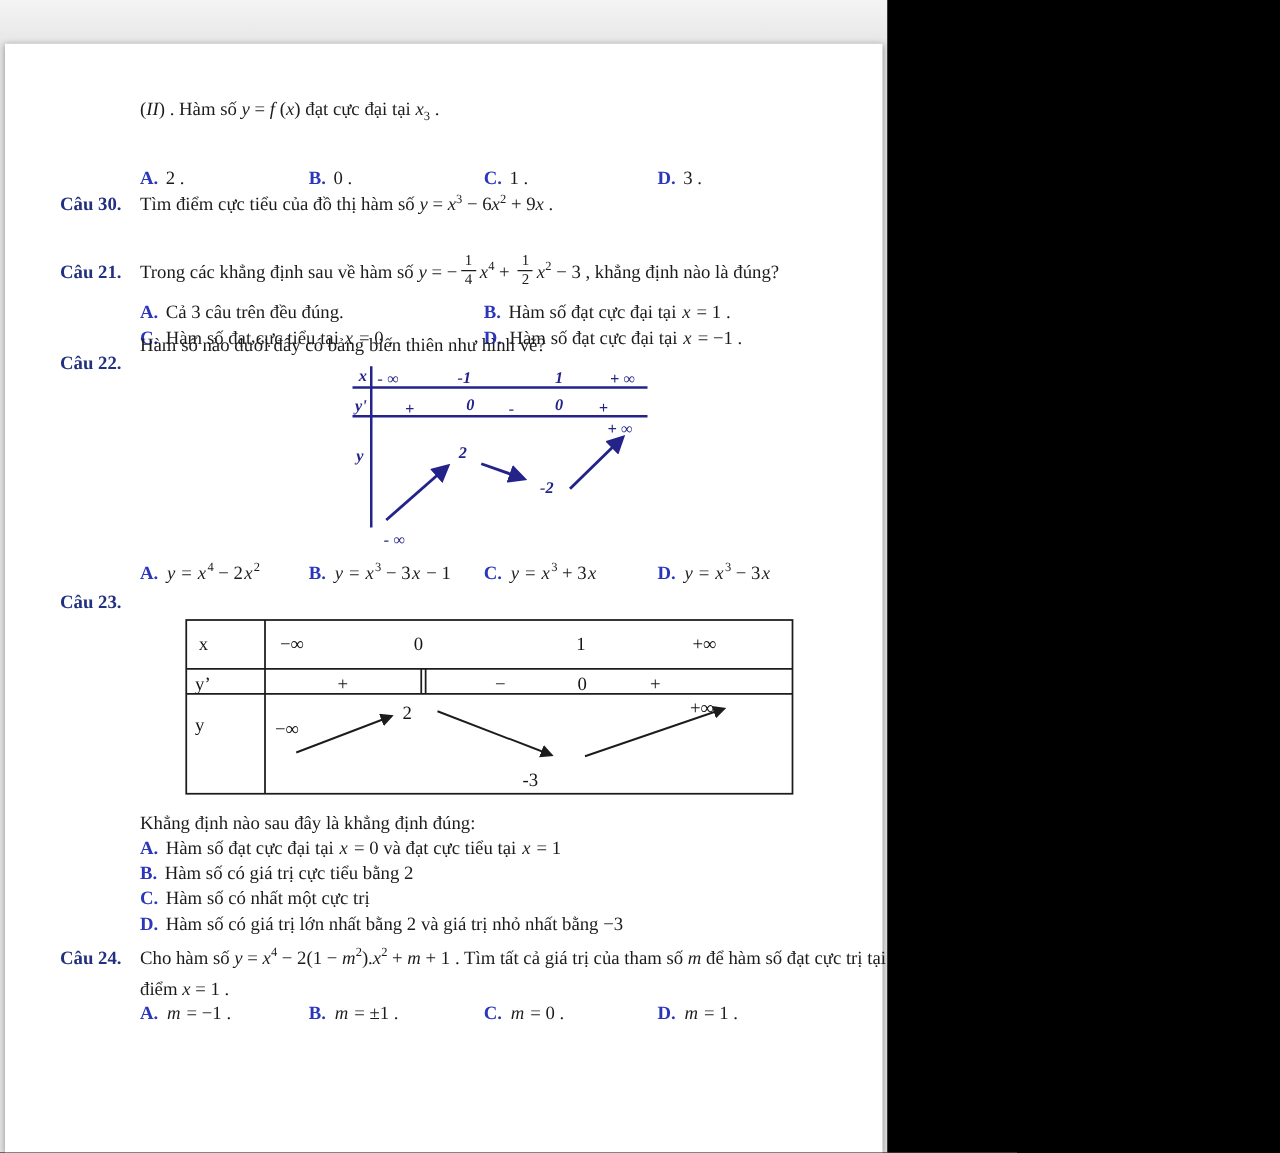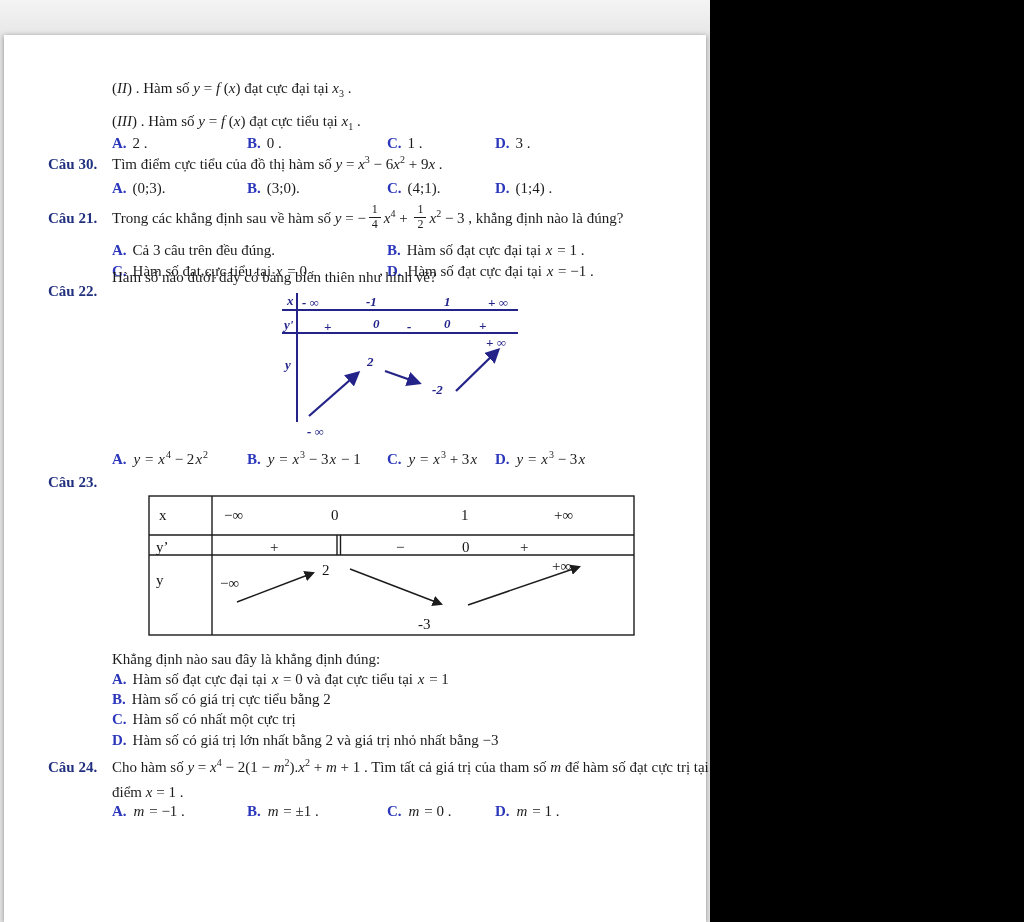--- a/index.html
+++ b/index.html
@@ -9,21 +9,21 @@
           background:linear-gradient(#f4f4f4,#e9e9e9 30px,#e4e4e4 35px);}
   .paper{position:absolute;left:4px;top:35px;width:702px;height:887px;
          background:#fff;box-shadow:0 1px 5px rgba(0,0,0,.38);}
   .black-panel{position:absolute;left:710px;top:0;width:314px;height:922px;background:#000;}
   .content{position:absolute;left:0;top:0;width:710px;height:922px;
            font-size:15px;color:#1c1c1c;}
   .line{position:absolute;white-space:nowrap;line-height:20px;}
   .qlabel{font-weight:bold;color:#22317f;}
   .optrow{position:absolute;left:0;top:0;width:710px;height:20px;}
   .opt{position:absolute;white-space:nowrap;line-height:20px;}
-  .c1{left:112px}.c2{left:247px}.c3{left:387px}.c4{left:495px}
+  .c1{left:112px}.c2{left:247px}.c3{left:387px}.c4{left:526px}
   .ol{font-weight:bold;color:#2b36bb;margin-right:6px;}
   .ot i{margin:0 1px;}
   sup{font-size:10px;line-height:0;}
   sub{font-size:10px;line-height:0;}
   .tall{line-height:36px;}
   .frac{display:inline-block;vertical-align:middle;text-align:center;
         font-size:12px;line-height:1.15;margin:0 3px;position:relative;top:-2px;}
   .frac span{display:block;padding:0 3px;}
   .frac span:first-child{border-bottom:1px solid #1c1c1c;}
   svg.vt{position:absolute;}
@@ -38,36 +38,29 @@
 </head>
 <body>
 
 <div class="stage">
   <div class="viewer">
     <div class="paper"></div>
 
     <div class="content">
 
       <div class="line" style="left:112px;top:78px">(<i>II</i>) . Hàm số <i>y</i> = <i>f</i> (<i>x</i>) đạt cực đại tại <i>x</i><sub>3</sub> .</div>
-      <div class="line" style="left:112px;top:111px">(<i>III</i>) . Hàm số <i>y</i> = <i>f</i> (<i>x</i>) đạt cực tiểu tại <i>x</i><sub>1</sub> .</div>
       <div class="optrow" style="top:133px">
         <span class="opt c1"><b class="ol">A.</b><span class="ot">2 .</span></span>
         <span class="opt c2"><b class="ol">B.</b><span class="ot">0 .</span></span>
         <span class="opt c3"><b class="ol">C.</b><span class="ot">1 .</span></span>
         <span class="opt c4"><b class="ol">D.</b><span class="ot">3 .</span></span>
       </div>
 
       <div class="line qlabel" style="left:48px;top:154px">Câu 30.</div>
       <div class="line" style="left:112px;top:154px">Tìm điểm cực tiểu của đồ thị hàm số <i>y</i> = <i>x</i><sup>3</sup> − 6<i>x</i><sup>2</sup> + 9<i>x</i> .</div>
-      <div class="optrow" style="top:178px">
-        <span class="opt c1"><b class="ol">A.</b><span class="ot">(0;3).</span></span>
-        <span class="opt c2"><b class="ol">B.</b><span class="ot">(3;0).</span></span>
-        <span class="opt c3"><b class="ol">C.</b><span class="ot">(4;1).</span></span>
-        <span class="opt c4"><b class="ol">D.</b><span class="ot">(1;4) .</span></span>
-      </div>
 
       <div class="line qlabel" style="left:48px;top:208px">Câu 21.</div>
       <div class="line tall" style="left:112px;top:200px">Trong các khẳng định sau về hàm số <i>y</i> = −<span class="frac"><span>1</span><span>4</span></span><i>x</i><sup>4</sup> + <span class="frac"><span>1</span><span>2</span></span><i>x</i><sup>2</sup> − 3 , khẳng định nào là đúng?</div>
       <div class="optrow" style="top:240px">
         <span class="opt c1"><b class="ol">A.</b><span class="ot">Cả 3 câu trên đều đúng.</span></span>
         <span class="opt c3"><b class="ol">B.</b><span class="ot">Hàm số đạt cực đại tại <i>x</i> = 1 .</span></span>
       </div>
       <div class="optrow" style="top:261px">
         <span class="opt c1"><b class="ol">C.</b><span class="ot">Hàm số đạt cực tiểu tại <i>x</i> = 0 .</span></span>
         <span class="opt c3"><b class="ol">D.</b><span class="ot">Hàm số đạt cực đại tại <i>x</i> = −1 .</span></span>

